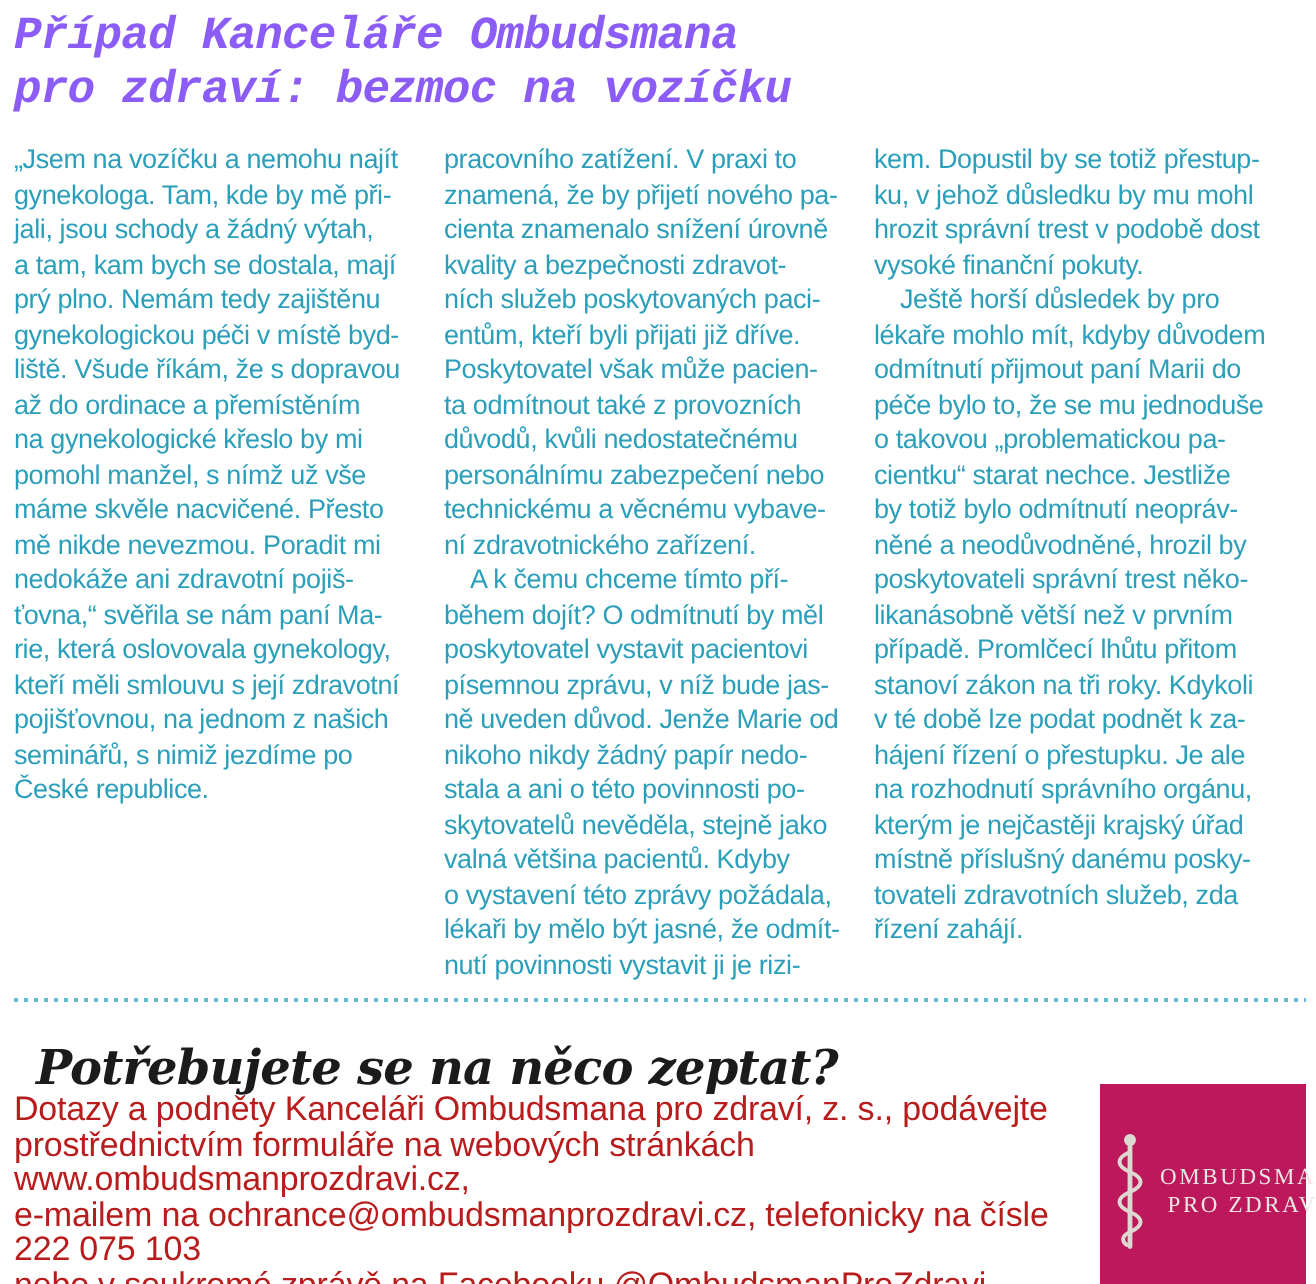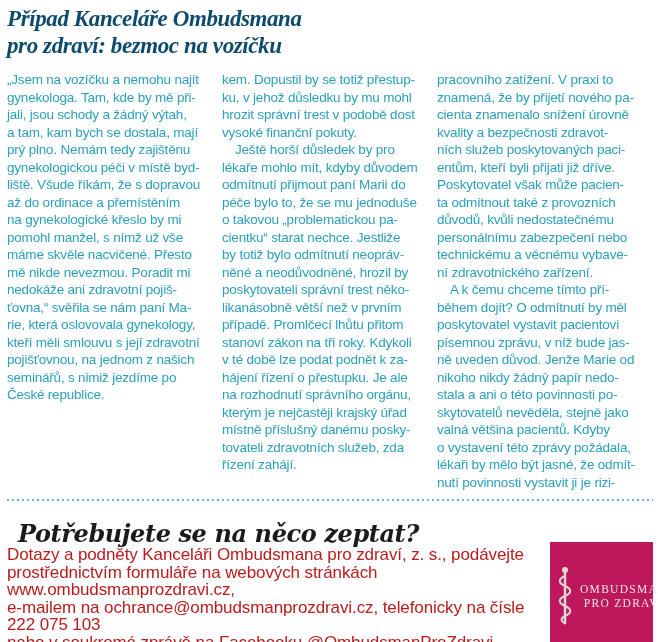--- a/index.html
+++ b/index.html
@@ -5,24 +5,24 @@
   html, body { margin: 0; padding: 0; background: #ffffff; }
   body {
     width: 658px; height: 642px;
     font-family: "Liberation Sans", sans-serif;
     position: relative; overflow: hidden;
   }
   .page { position: absolute; inset: 0; background: #ffffff; }
 
   .title {
     position: absolute; left: 7px; top: 5px; margin: 0;
-    font-family: Liberation Serif, serif;
+    font-family: Liberation Mono, monospace;
     font-weight: bold; font-style: italic;
     font-size: 23px; line-height: 27px; letter-spacing: -0.4px;
-    color: #0c4a6e; white-space: pre-line;
+    color: #8b5cf6; white-space: pre-line;
   }
 
   .columns {
     position: absolute; left: 7px; top: 71px; width: 646px;
     display: flex; gap: 6px;
   }
   .col {
     width: 209px; flex: 0 0 209px;
     font-size: 13.5px; line-height: 17.5px; letter-spacing: -0.2px;
     color: #2b9fba;
@@ -88,45 +88,20 @@
 mě nikde nevezmou. Poradit mi
 nedokáže ani zdravotní pojiš-
 ťovna,“ svěřila se nám paní Ma-
 rie, která oslovovala gynekology,
 kteří měli smlouvu s její zdravotní
 pojišťovnou, na jednom z našich
 seminářů, s nimiž jezdíme po
 České republice.</p>
     </div>
     <div class="col">
-      <p>kem. Dopustil by se totiž přestup-
-ku, v jehož důsledku by mu mohl
-hrozit správní trest v podobě dost
-vysoké finanční pokuty.</p>
-      <p class="indent">Ještě horší důsledek by pro
-lékaře mohlo mít, kdyby důvodem
-odmítnutí přijmout paní Marii do
-péče bylo to, že se mu jednoduše
-o takovou „problematickou pa-
-cientku“ starat nechce. Jestliže
-by totiž bylo odmítnutí neopráv-
-něné a neodůvodněné, hrozil by
-poskytovateli správní trest něko-
-likanásobně větší než v prvním
-případě. Promlčecí lhůtu přitom
-stanoví zákon na tři roky. Kdykoli
-v té době lze podat podnět k za-
-hájení řízení o přestupku. Je ale
-na rozhodnutí správního orgánu,
-kterým je nejčastěji krajský úřad
-místně příslušný danému posky-
-tovateli zdravotních služeb, zda
-řízení zahájí.</p>
-    </div>
-    <div class="col">
       <p>pracovního zatížení. V praxi to
 znamená, že by přijetí nového pa-
 cienta znamenalo snížení úrovně
 kvality a bezpečnosti zdravot-
 ních služeb poskytovaných paci-
 entům, kteří byli přijati již dříve.
 Poskytovatel však může pacien-
 ta odmítnout také z provozních
 důvodů, kvůli nedostatečnému
 personálnímu zabezpečení nebo
@@ -137,20 +112,45 @@
 poskytovatel vystavit pacientovi
 písemnou zprávu, v níž bude jas-
 ně uveden důvod. Jenže Marie od
 nikoho nikdy žádný papír nedo-
 stala a ani o této povinnosti po-
 skytovatelů nevěděla, stejně jako
 valná většina pacientů. Kdyby
 o vystavení této zprávy požádala,
 lékaři by mělo být jasné, že odmít-
 nutí povinnosti vystavit ji je rizi-</p>
+    </div>
+    <div class="col">
+      <p>kem. Dopustil by se totiž přestup-
+ku, v jehož důsledku by mu mohl
+hrozit správní trest v podobě dost
+vysoké finanční pokuty.</p>
+      <p class="indent">Ještě horší důsledek by pro
+lékaře mohlo mít, kdyby důvodem
+odmítnutí přijmout paní Marii do
+péče bylo to, že se mu jednoduše
+o takovou „problematickou pa-
+cientku“ starat nechce. Jestliže
+by totiž bylo odmítnutí neopráv-
+něné a neodůvodněné, hrozil by
+poskytovateli správní trest něko-
+likanásobně větší než v prvním
+případě. Promlčecí lhůtu přitom
+stanoví zákon na tři roky. Kdykoli
+v té době lze podat podnět k za-
+hájení řízení o přestupku. Je ale
+na rozhodnutí správního orgánu,
+kterým je nejčastěji krajský úřad
+místně příslušný danému posky-
+tovateli zdravotních služeb, zda
+řízení zahájí.</p>
     </div>
   </div>
 
   <div class="rule"></div>
 
   <h2 class="footer-heading">Potřebujete se na něco zeptat?</h2>
 
   <p class="footer-text">Dotazy a podněty Kanceláři Ombudsmana pro zdraví, z. s., podávejte
 prostřednictvím formuláře na webových stránkách www.ombudsmanprozdravi.cz,
 e-mailem na ochrance@ombudsmanprozdravi.cz, telefonicky na čísle 222 075 103

